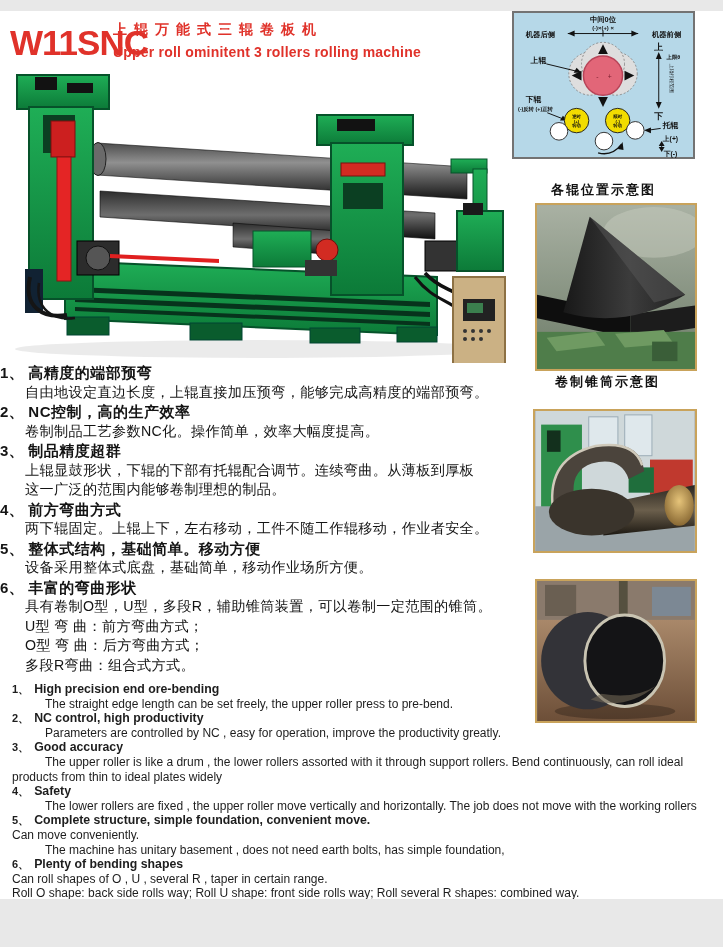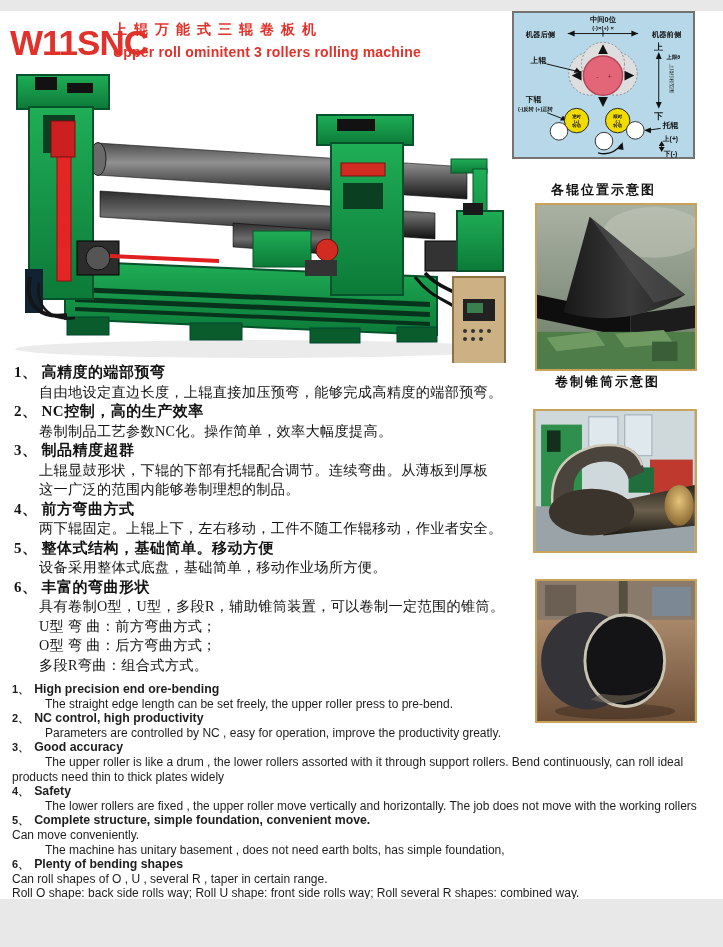--- a/index.html
+++ b/index.html
@@ -19,21 +19,21 @@
   .cap{position:absolute;width:183px;text-align:center;font-size:13px;font-weight:bold;
        color:#111;letter-spacing:2px;}
   .cap1{left:512px;top:170px;}
   .cap2{left:516px;top:362px;}
   .photo{position:absolute;border:2px solid #c9a35b;box-sizing:border-box;background:#888;}
   .ph-cone{left:535px;top:192px;width:162px;height:168px;}
   .ph-shell{left:533px;top:398px;width:164px;height:144px;}
   .ph-cyl{left:535px;top:568px;width:162px;height:144px;}
   .photo svg{display:block;width:100%;height:100%;}
   
-  .cn{position:absolute;left:14px;top:352px;width:502px;color:#141414;font-family:Liberation Serif, serif;}
+  .cn{position:absolute;left:0;top:352px;width:502px;color:#141414;}
   .cn-h{font-size:15px;font-weight:bold;line-height:19.5px;letter-spacing:0.5px;white-space:nowrap;}
   .cn-b{font-size:14.2px;line-height:19.5px;margin-left:25px;letter-spacing:0.3px;white-space:nowrap;}
   .cn .num{margin-right:4px;}
   
   .en{position:absolute;left:12px;top:671px;width:705px;color:#1d1d1d;}
   .en-h{font-size:12.3px;font-weight:bold;line-height:14.6px;white-space:nowrap;}
   .en-b{font-size:12px;line-height:14.6px;margin-left:33px;white-space:nowrap;}
   .en-b.flush{margin-left:0;}
   .en .num{margin-right:5px;font-size:11px;}
   svg text{font-family:"Liberation Sans","DejaVu Sans",sans-serif;}
@@ -332,21 +332,21 @@
       <div class="en-h"><span class="num">1、</span><span>High precision end ore-bending</span></div>
       <div class="en-b">The straight edge length can be set freely, the upper roller press to pre-bend.</div>
     </div>
     <div>
       <div class="en-h"><span class="num">2、</span><span>NC control, high productivity</span></div>
       <div class="en-b">Parameters are controlled by NC , easy for operation, improve the productivity greatly.</div>
     </div>
     <div>
       <div class="en-h"><span class="num">3、</span><span>Good accuracy</span></div>
       <div class="en-b">The upper roller is like a drum , the lower rollers assorted with it through support rollers. Bend continuously, can roll ideal</div>
-      <div class="en-b flush">products need thin to thick plates widely</div>
+      <div class="en-b flush">products from thin to ideal plates widely</div>
     </div>
     <div>
       <div class="en-h"><span class="num">4、</span><span>Safety</span></div>
       <div class="en-b">The lower rollers are fixed , the upper roller move vertically and horizontally. The job does not move with the working rollers</div>
     </div>
     <div>
       <div class="en-h"><span class="num">5、</span><span>Complete structure, simple foundation, convenient move.</span></div>
       <div class="en-b flush">Can move conveniently.</div>
       <div class="en-b">The machine has unitary basement , does not need earth bolts, has simple foundation,</div>
     </div>

